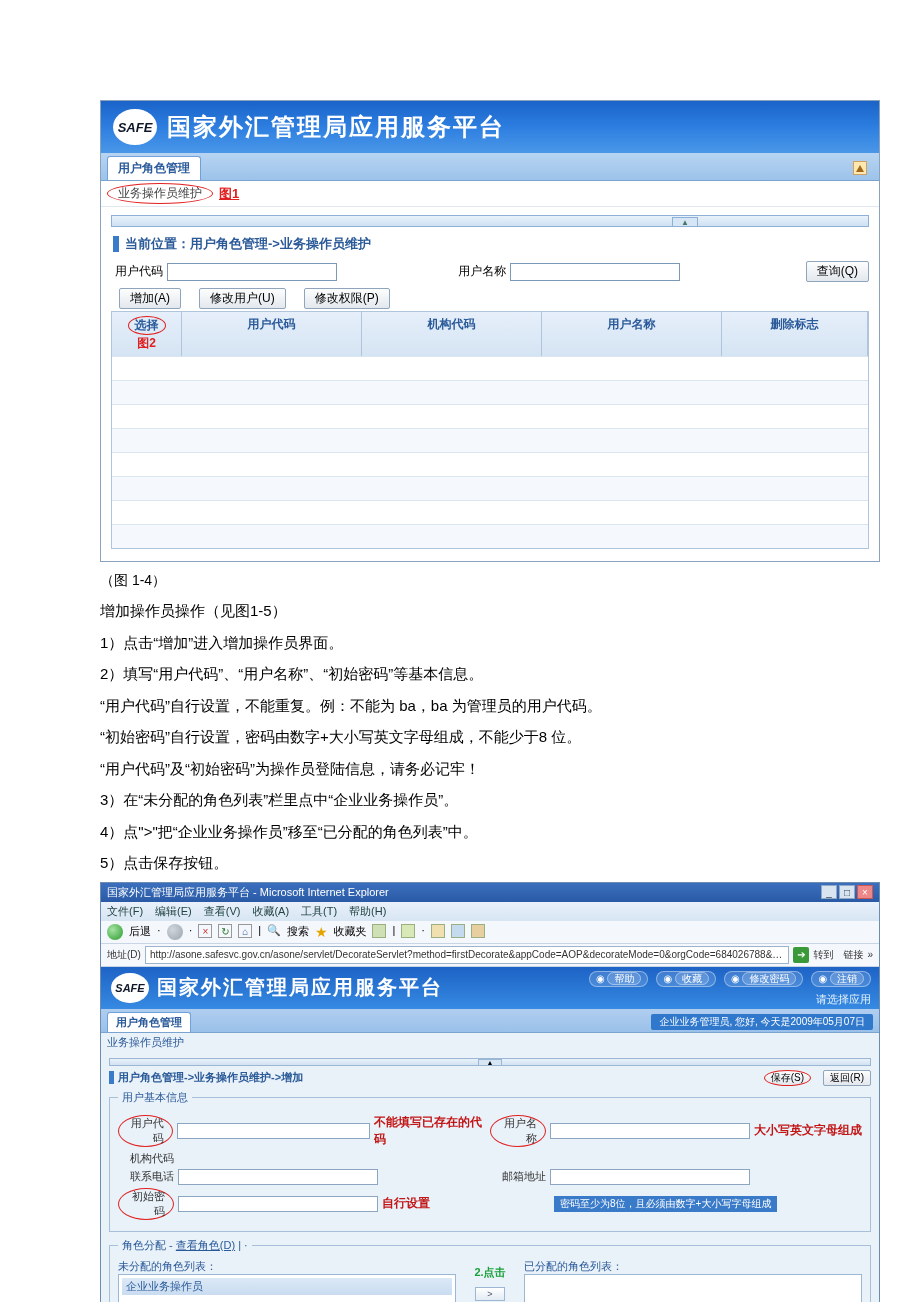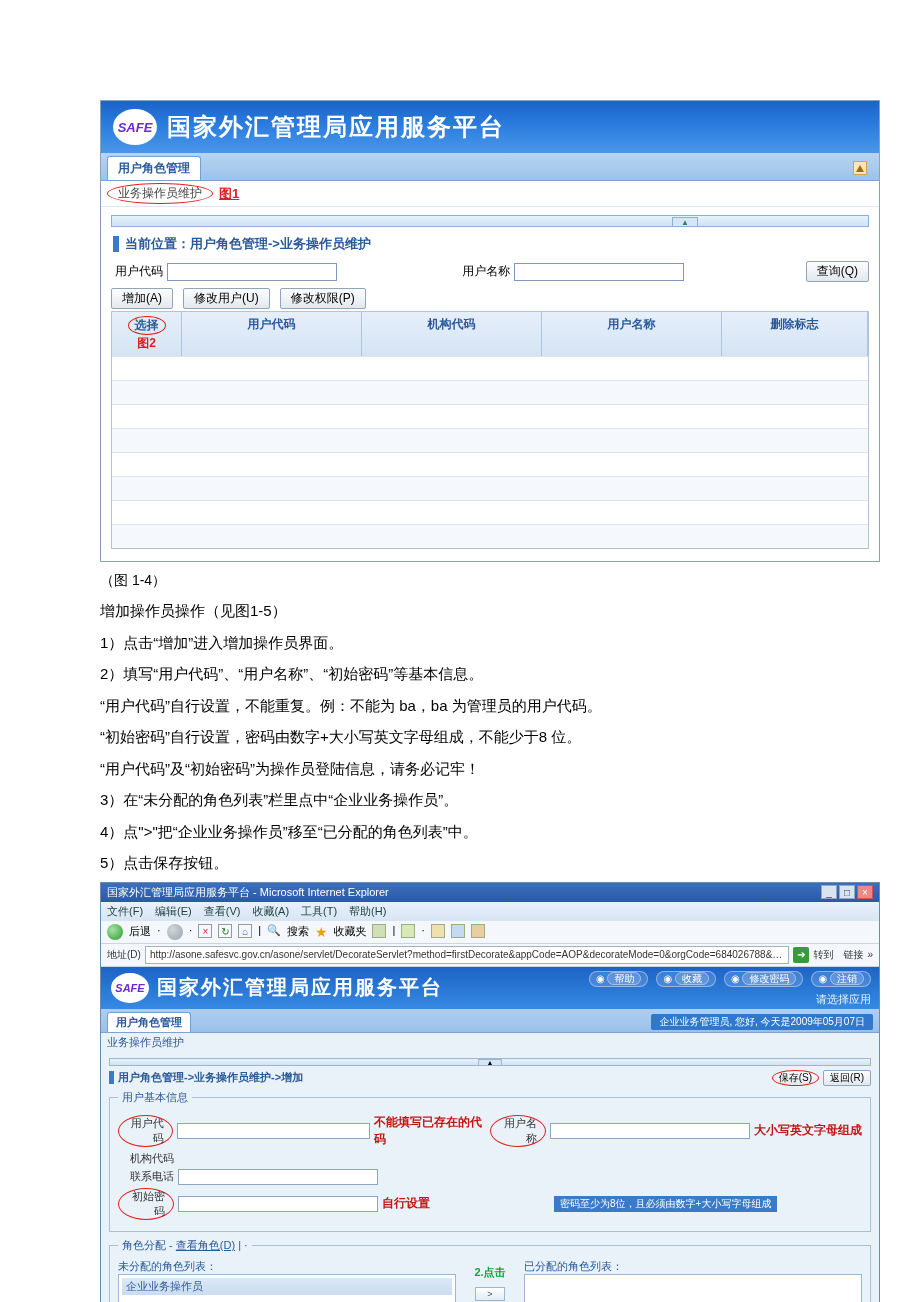--- a/index.html
+++ b/index.html
@@ -4,42 +4,42 @@
 <style>
   * { box-sizing: border-box; }
   body { margin: 0; font-family: "SimSun", "Microsoft YaHei", sans-serif; background: #fff; width: 920px; font-size: 14px; }
   .page { padding: 100px 40px 40px 100px; }
   .doc-block { margin-bottom: 10px; }
 
   
   .shot1 { border: 1px solid #8ba2bf; background: #fff; }
 
   .banner { background: linear-gradient(to bottom, #1a63c8, #2d7ee0, #4a97e8); height: 52px; display: flex; align-items: center; padding-left: 12px; gap: 10px; }
-  .logo { width: 44px; height: 36px; background: #fff; border-radius: 22px / 18px; display: flex; align-items: center; justify-content: center; font-weight: bold; font-style: italic; font-size: 13px; color: #6d28d9; }
+  .logo { width: 44px; height: 36px; background: #fff; border-radius: 22px / 18px; display: flex; align-items: center; justify-content: center; font-weight: bold; font-style: italic; font-size: 13px; color: #0f172a; }
   .banner-title { font-family: "SimHei", sans-serif; color: #fff; font-size: 24px; font-weight: bold; letter-spacing: 2px; }
 
   .tab-row { background: linear-gradient(#b8d4f2, #9cc3ea); padding: 3px 6px 0 6px; display: flex; align-items: center; border-bottom: 1px solid #7ba3d0; }
   .tab-active { background: #fff; padding: 3px 10px; border: 1px solid #6fa1d8; border-bottom: none; border-radius: 3px 3px 0 0; font-size: 12px; font-weight: bold; color: #2a5a9a; }
   .tab-right-icon { margin-left: auto; width: 14px; height: 14px; border: 1px solid #d0a060; background: #ffe8b0; margin-right: 6px; position: relative; }
   .tab-right-icon::after { content: ""; position: absolute; left: 50%; bottom: 2px; width: 0; height: 0; border-left: 4px solid transparent; border-right: 4px solid transparent; border-bottom: 7px solid #a06818; transform: translateX(-50%); }
 
   .subtab-row { background: #fff; display: flex; align-items: center; padding: 2px 6px; border-bottom: 1px solid #dfe8f2; }
   .subtab-oval { border: 1px solid #e02020; color: #444; border-radius: 50%; padding: 1px 10px; font-size: 12px; background: #fff; }
   .subtab-note { color: #e02020; font-weight: bold; font-size: 13px; margin-left: 6px; text-decoration: underline; }
 
   .content-area { padding: 8px 10px 12px 10px; }
   .slim-bar { height: 12px; border: 1px solid #8fb0d6; background: linear-gradient(#e8f2fb, #cfe1f3); position: relative; margin-bottom: 4px; }
   .slim-arrow { position: absolute; right: 170px; top: 1px; width: 26px; height: 10px; background: #d7e6f5; border: 1px solid #8fb0d6; font-size: 8px; text-align: center; line-height: 9px; color: #476; }
   .breadcrumb-row { display: flex; align-items: center; gap: 6px; font-size: 13px; color: #2b5a99; font-weight: bold; padding: 4px 2px; }
   .breadcrumb-row .bar { width: 6px; height: 16px; background: #3a7bc9; }
 
   .filter-row { display: flex; align-items: center; gap: 0; font-size: 12px; margin: 4px 0 6px 0; }
   .fld-lbl { padding: 2px 4px; }
   .fld-in { border: 1px solid #7d99b9; height: 18px; background: #fff; }
-  .win-btn { border: 1px solid #8fa5bc; background: linear-gradient(#fdfdfd, #e3e8ee); font-size: 12px; padding: 1px 10px; border-radius: 2px; cursor: pointer; }
+  .win-btn { border: 1px solid #8fa5bc; background: linear-gradient(#fdfdfd, #e3e8ee); font-size: 12px; padding: 1px 10px; border-radius: 2px; cursor: pointer; margin-left: 8px; }
   .btn-row { display: flex; gap: 10px; margin: 4px 0 2px 0; }
 
   .grid { border: 1px solid #b0c5dc; }
   .grid-head { display: flex; background: linear-gradient(#e6effa, #d5e4f3); font-size: 12px; color: #2a5a9a; font-weight: bold; }
   .grid-head > div { border-right: 1px solid #b0c5dc; padding: 4px 6px; text-align: center; }
   .gc-sel { width: 70px; }
   .gc-uc  { width: 180px; }
   .gc-oc  { width: 180px; }
   .gc-un  { width: 180px; }
   .gc-df  { flex: 1; }
@@ -320,20 +320,24 @@
                 <span class="lbl">机构代码</span>
                 <span class="val-txt"></span>
               </div>
             </div>
 
             <div class="s2-form-row">
               <div class="s2-col" style="width:50%">
                 <span class="lbl">联系电话</span>
                 <span class="s2-input"></span>
               </div>
+              <div class="s2-col" style="width:50%">
+                <span class="lbl">邮箱地址</span>
+                <span class="s2-input"></span>
+              </div>
             </div>
 
             <div class="s2-form-row">
               <div class="s2-col" style="width:50%">
                 <span class="lbl oval-red">初始密码</span>
                 <span class="s2-input"></span>
                 <span class="red-note">自行设置</span>
               </div>
               <div class="s2-col" style="width:50%; justify-content:flex-start">
                 <span style="width:60px"></span>

